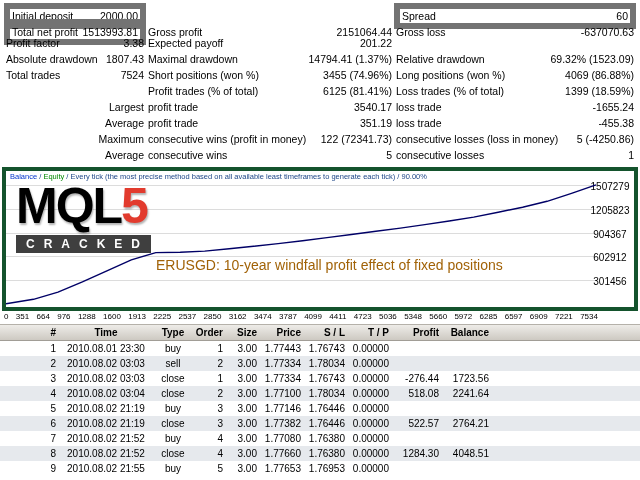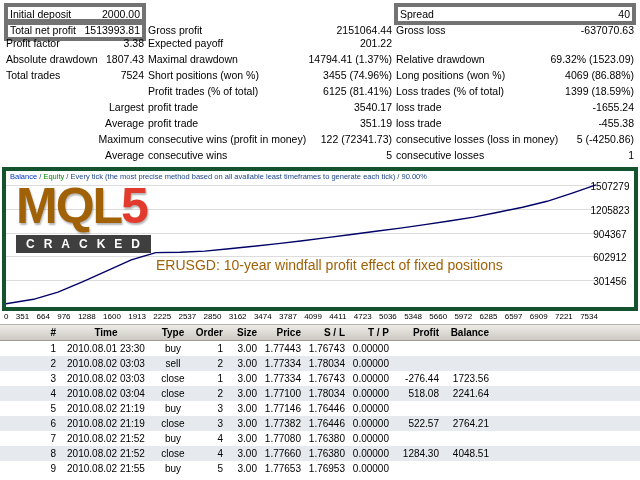--- a/index.html
+++ b/index.html
@@ -7,33 +7,33 @@
     width:640px;height:480px;overflow:hidden;background:#fff;
     font-family:"Liberation Sans",sans-serif;color:#000;
   }
   
   .stats{padding:3px 2px 0 4px;}
   .stat-row{display:grid;grid-template-columns:142px 248px 242px;height:16px;}
   .pair{display:flex;align-items:center;padding:0 2px;white-space:nowrap;
         font-size:10.5px;line-height:14px;box-sizing:border-box;}
   .pair .lbl{flex-shrink:0;}
   .pair .val{margin-left:auto;text-align:right;}
-  .pair.boxed{border:4px solid #737373;}
+  .pair.boxed{border:6px solid #737373;}
   
   .chart{position:relative;margin:4px 2px 0 2px;height:136px;border:4px solid #14532d;
          background:#fff;overflow:hidden;}
   .legend{position:absolute;top:1px;left:4px;font-size:7.5px;white-space:nowrap;
           color:#1c4587;z-index:5;}
   .gridline{position:absolute;left:0;width:590px;height:1px;background:#dcdcdc;z-index:1;}
   .ylab{position:absolute;right:3px;width:42px;text-align:center;font-size:10px;z-index:2;}
   svg.curve{position:absolute;left:0;top:0;z-index:3;}
   .watermark{position:absolute;left:10px;top:10px;z-index:4;line-height:1;}
   .wm-big{font-size:50px;font-weight:bold;letter-spacing:-2px;
           text-shadow:1px 2px 2px rgba(0,0,0,0.30);}
-  .wm-mql{color:#a16207;}
+  .wm-mql{color:#000000;}
   .wm-five{color:#e23b2e;}
   .wm-cracked{display:inline-block;margin-top:4px;background:#3f3f3f;color:#ffffff;
           font-size:12px;font-weight:bold;letter-spacing:9px;padding:3px 2px 3px 10px;}
   .annotation{position:absolute;left:150px;top:86px;font-size:14px;color:#a16207;
           z-index:4;white-space:nowrap;}
   .xaxis{display:flex;justify-content:space-between;width:594px;margin:1px 0 0 4px;
           font-size:8px;}
   .xaxis span{white-space:nowrap;}
   
   .table{margin-top:3px;}
@@ -57,21 +57,21 @@
     <div class="pair boxed">
       <span class="lbl">Initial deposit</span>
       <span class="val">2000.00</span>
     </div>
     <div class="pair">
       <span class="lbl"></span>
       <span class="val"></span>
     </div>
     <div class="pair boxed">
       <span class="lbl">Spread</span>
-      <span class="val">40</span>
+      <span class="val">60</span>
     </div>
   </div>
 
   <div class="stat-row">
     <div class="pair boxed">
       <span class="lbl">Total net profit</span>
       <span class="val">1513993.81</span>
     </div>
     <div class="pair">
       <span class="lbl">Gross profit</span>

